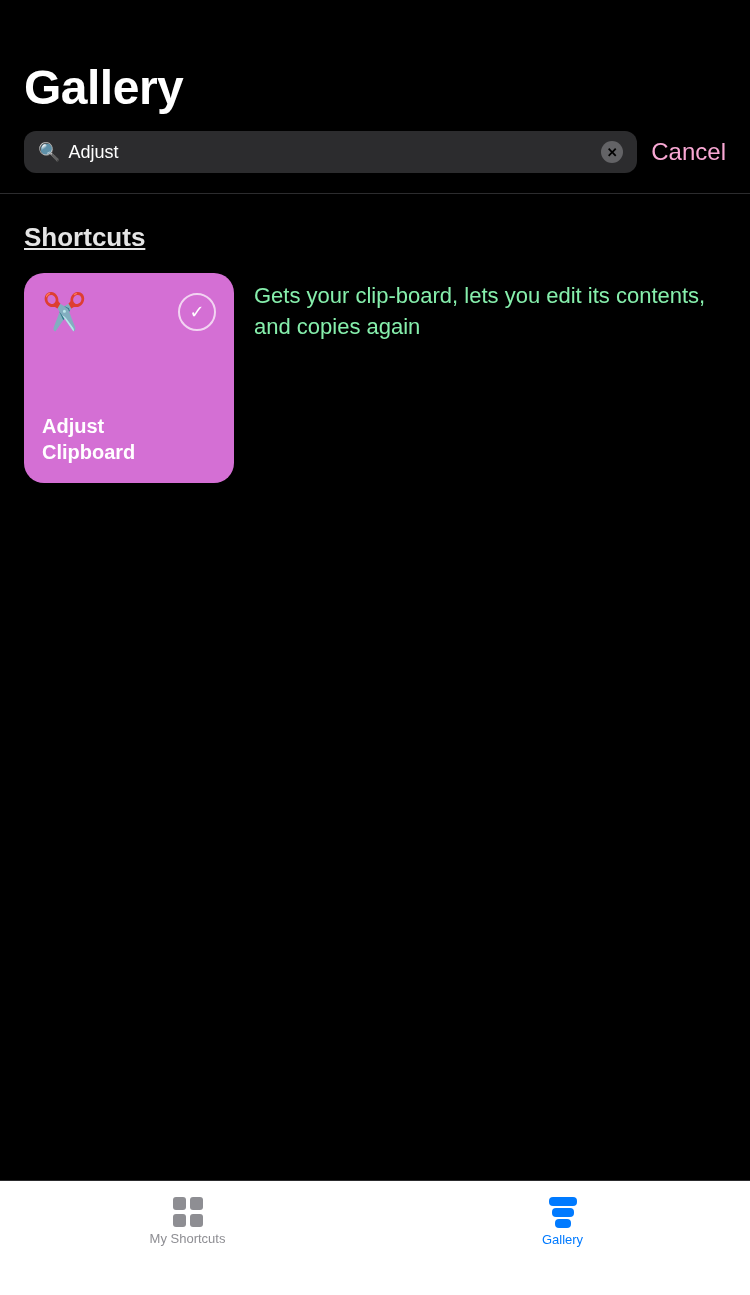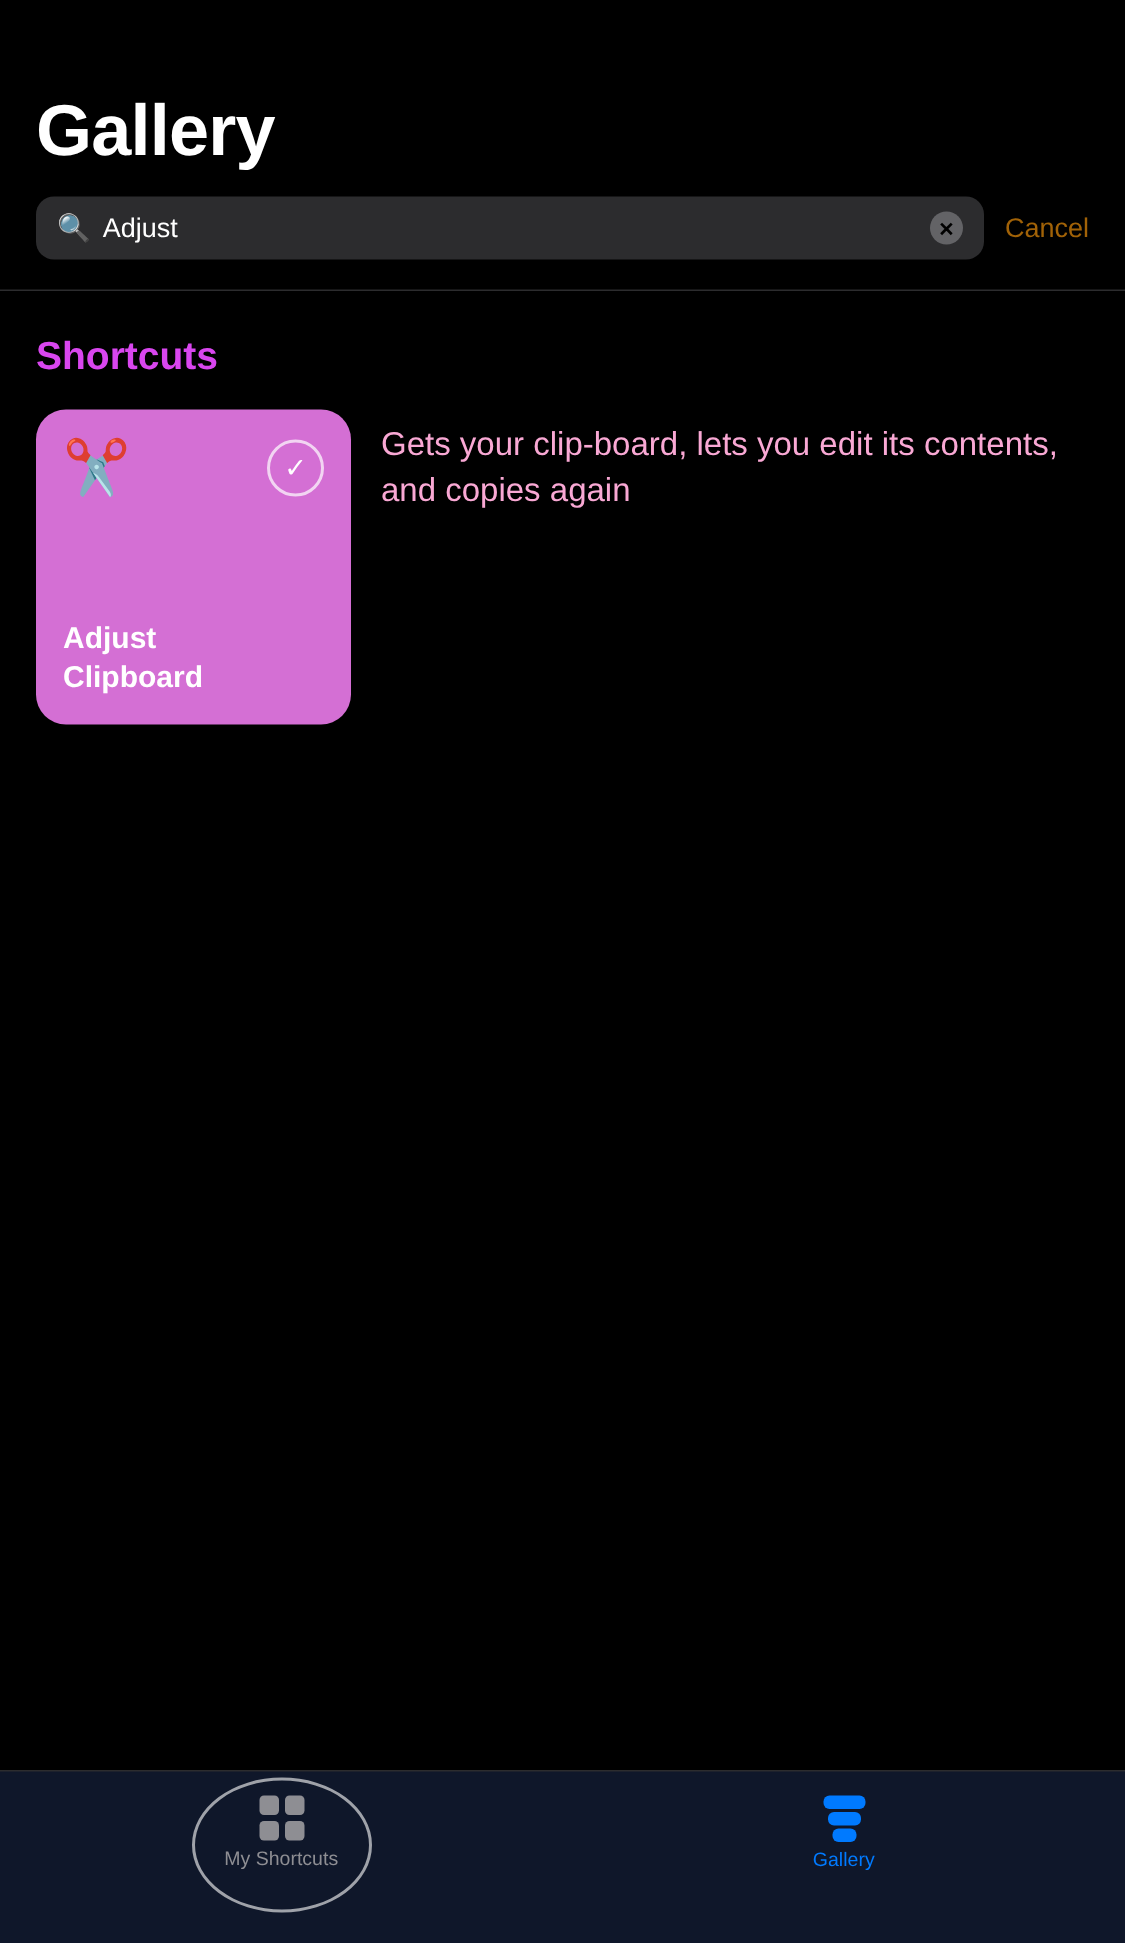--- a/index.html
+++ b/index.html
@@ -75,22 +75,22 @@
       align-items: center;
       justify-content: center;
       color: #000000;
       font-size: 13px;
       font-weight: bold;
     }
 
     .cancel-btn {
       background: none;
       border: none;
-      color: #a16207;
-      font-size: 18px;
+      color: #f9a8d4;
+      font-size: 24px;
       cursor: pointer;
       white-space: nowrap;
       font-family: inherit;
     }
 
     
     .divider {
       height: 1px;
       background-color: #2c2c2e;
       margin-top: 8px;
@@ -98,22 +98,23 @@
 
     
     .content {
       padding: 28px 24px 0 24px;
       background-color: #000000;
     }
 
     .section-title {
       font-size: 26px;
       font-weight: 800;
-      color: #d946ef;
+      color: #e5e5e5;
       margin-bottom: 20px;
+      text-decoration: underline;
     }
 
     
     .shortcut-row {
       display: flex;
       align-items: flex-start;
       gap: 20px;
     }
 
     .shortcut-card {
@@ -152,33 +153,33 @@
       font-size: 20px;
       font-weight: 800;
       color: #ffffff;
       line-height: 1.3;
     }
 
     .shortcut-description {
       flex: 1;
       font-size: 22px;
       font-weight: 500;
-      color: #f9a8d4;
+      color: #86efac;
       line-height: 1.4;
       padding-top: 8px;
     }
 
     
     .tab-bar {
       position: fixed;
       bottom: 0;
       left: 0;
       width: 750px;
       height: 115px;
-      background-color: #0f172a;
+      background-color: #ffffff;
       border-top: 1px solid #2c2c2e;
       display: flex;
       align-items: flex-start;
       padding-top: 12px;
     }
 
     .tab-item {
       flex: 1;
       display: flex;
       flex-direction: column;

